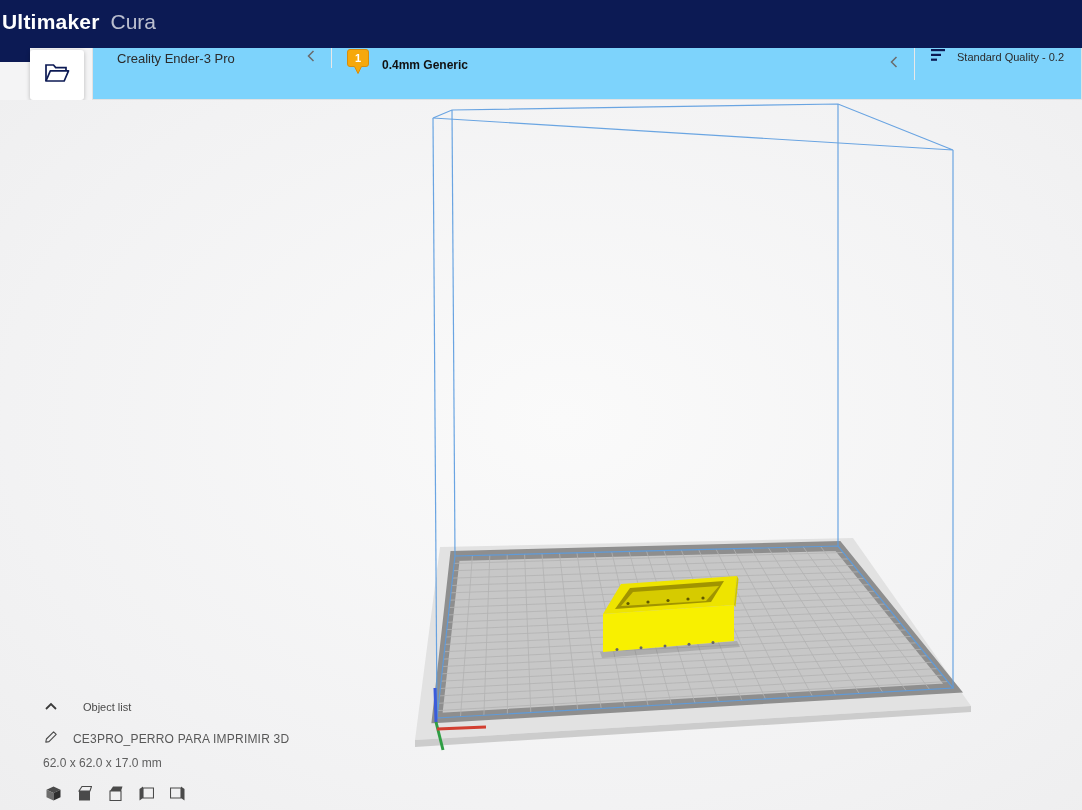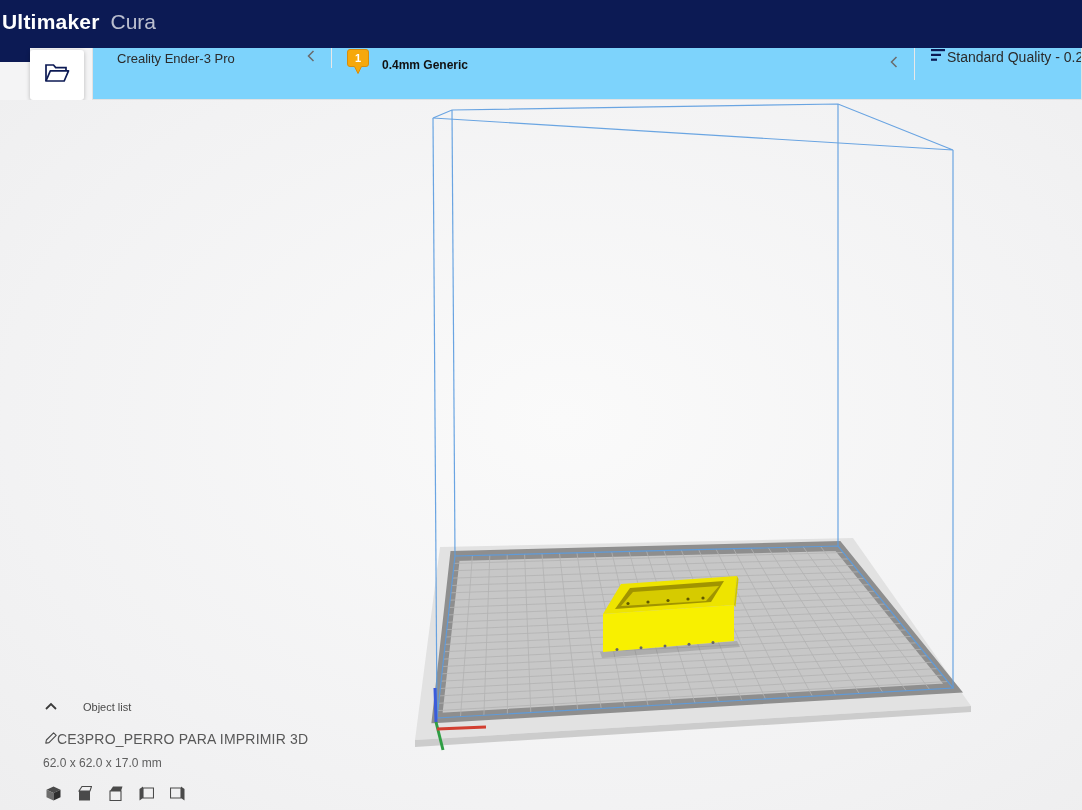--- a/index.html
+++ b/index.html
@@ -37,21 +37,21 @@
     display:flex; align-items:flex-start;
   }
   .cfg-section { display:flex; align-items:center; }
   .cfg-printer { width:239px; padding:0 14px 0 24px; border-right:1px solid #e8e8e8; }
   .cfg-printer .name { flex:1; font-size:13px; color:#2b2b2b; }
   .cfg-material { flex:1; padding:0 14px; border-right:1px solid #e8e8e8; }
   .cfg-material .texts { margin-left:12px; flex:1; }
   .cfg-material .line1 { font-size:12px; color:#3a3a3a; }
   .cfg-material .line2 { font-size:12px; color:#111; font-weight:bold; margin-top:2px; }
   .cfg-profile { width:166px; padding-left:16px; overflow:hidden; white-space:nowrap; }
-  .cfg-profile .name { font-size:14px; color:#2b2b2b; }
+  .cfg-profile .name { font-size:11px; color:#2b2b2b; margin-left:10px; }
 
   
   .tools {
     position:absolute; left:-15px; top:283px; width:49px;
     background:#fff; border:1px solid #d9d9d9; border-radius:0 2px 2px 0;
   }
   .tool-btn {
     width:47px; height:48px; display:flex; align-items:center; justify-content:center;
     border-bottom:1px solid #e6e6e6; background:#fff;
   }
@@ -63,22 +63,22 @@
     background: radial-gradient(ellipse at 52% 45%, #fafafa 0%, #f2f2f3 70%, #eeeeef 100%);
   }
   .scene { position:absolute; left:0; top:0; }
 
   
   .obj-toggle {
     position:absolute; left:44px; top:701px; display:flex; align-items:center; gap:25px;
     font-size:11px; color:#4a4a4a;
   }
   .obj-name-row {
-    position:absolute; left:45px; top:731px; display:flex; align-items:center; gap:0;
-    font-size:14px; color:#585858; letter-spacing:0.2px;
+    position:absolute; left:45px; top:731px; display:flex; align-items:center; gap:16px;
+    font-size:12px; color:#585858; letter-spacing:0.2px;
   }
   .obj-dims { position:absolute; left:43px; top:756px; font-size:12px; color:#5e5e5e; }
   .view-icons { position:absolute; left:46px; top:786px; display:flex; gap:16px; align-items:center; }
 </style>
 </head>
 <body>
 
 <div class="header">
   <div class="logo">
     <span class="bold">Ultimaker</span><span class="light">Cura</span>

